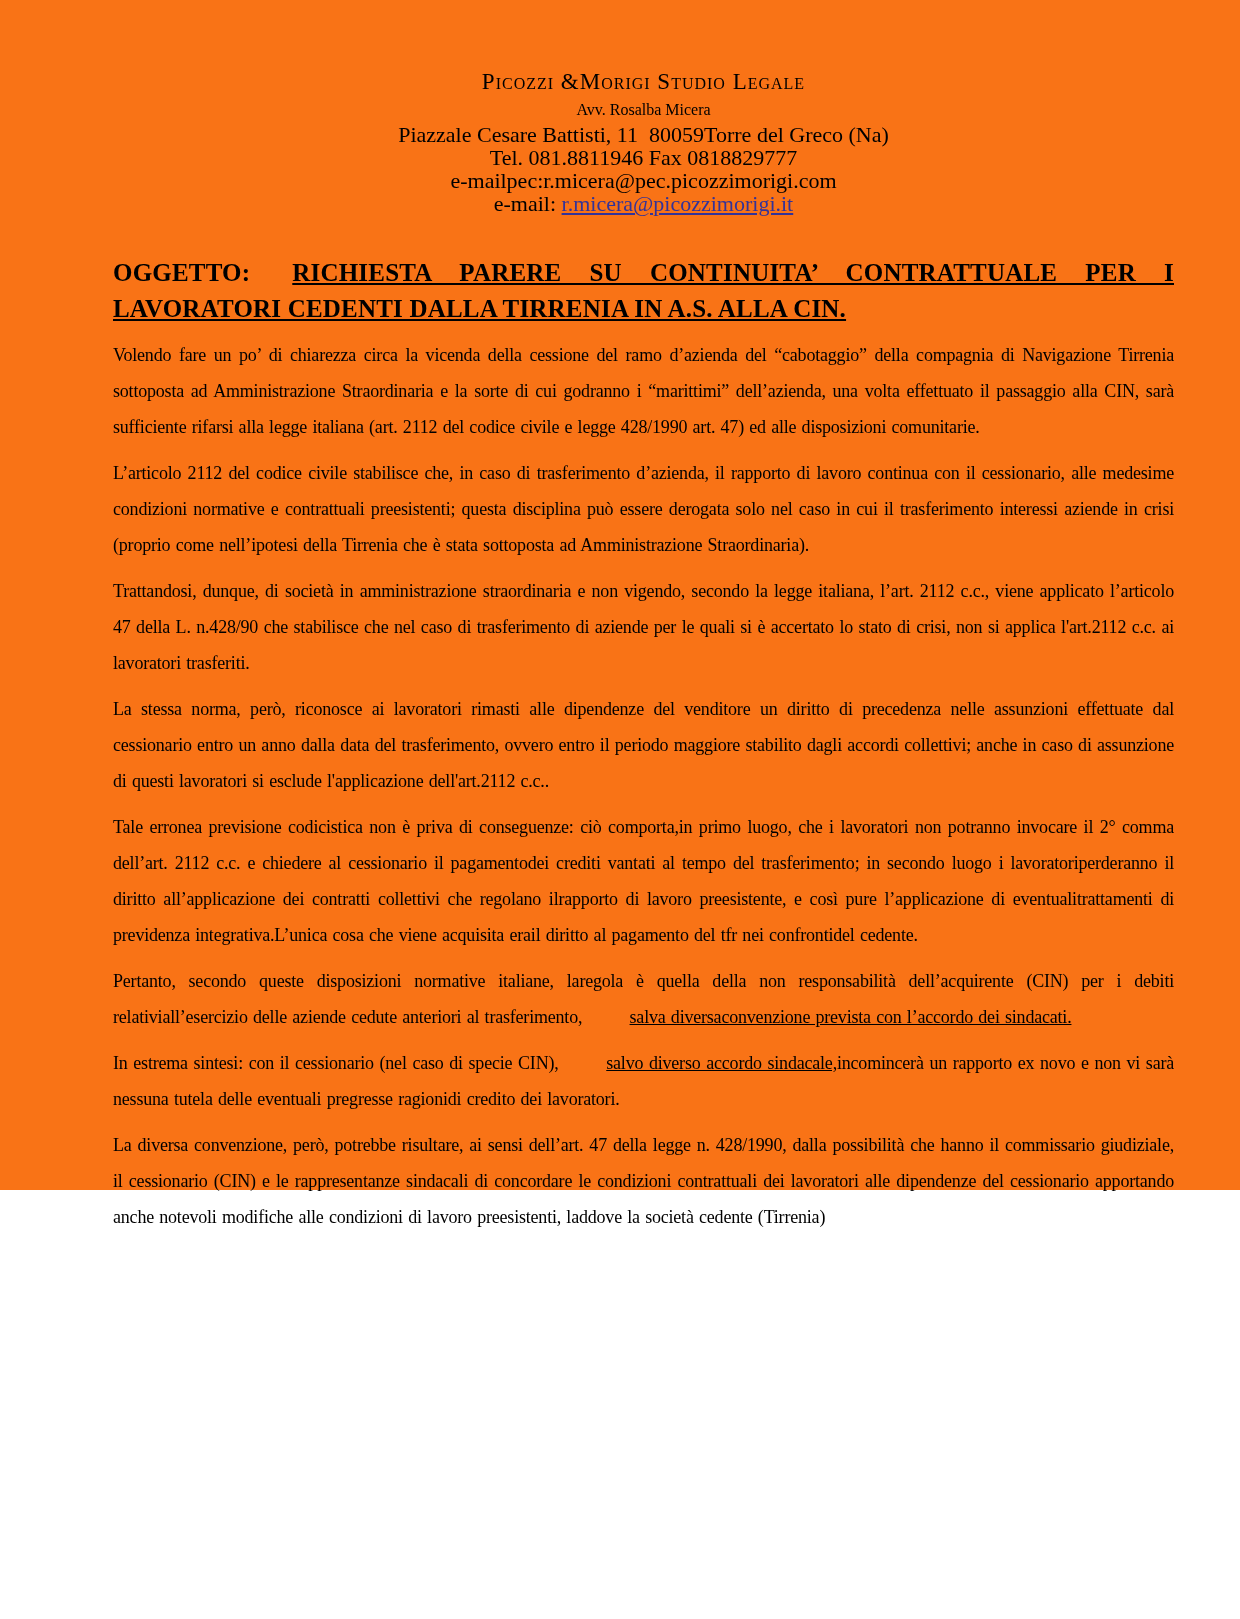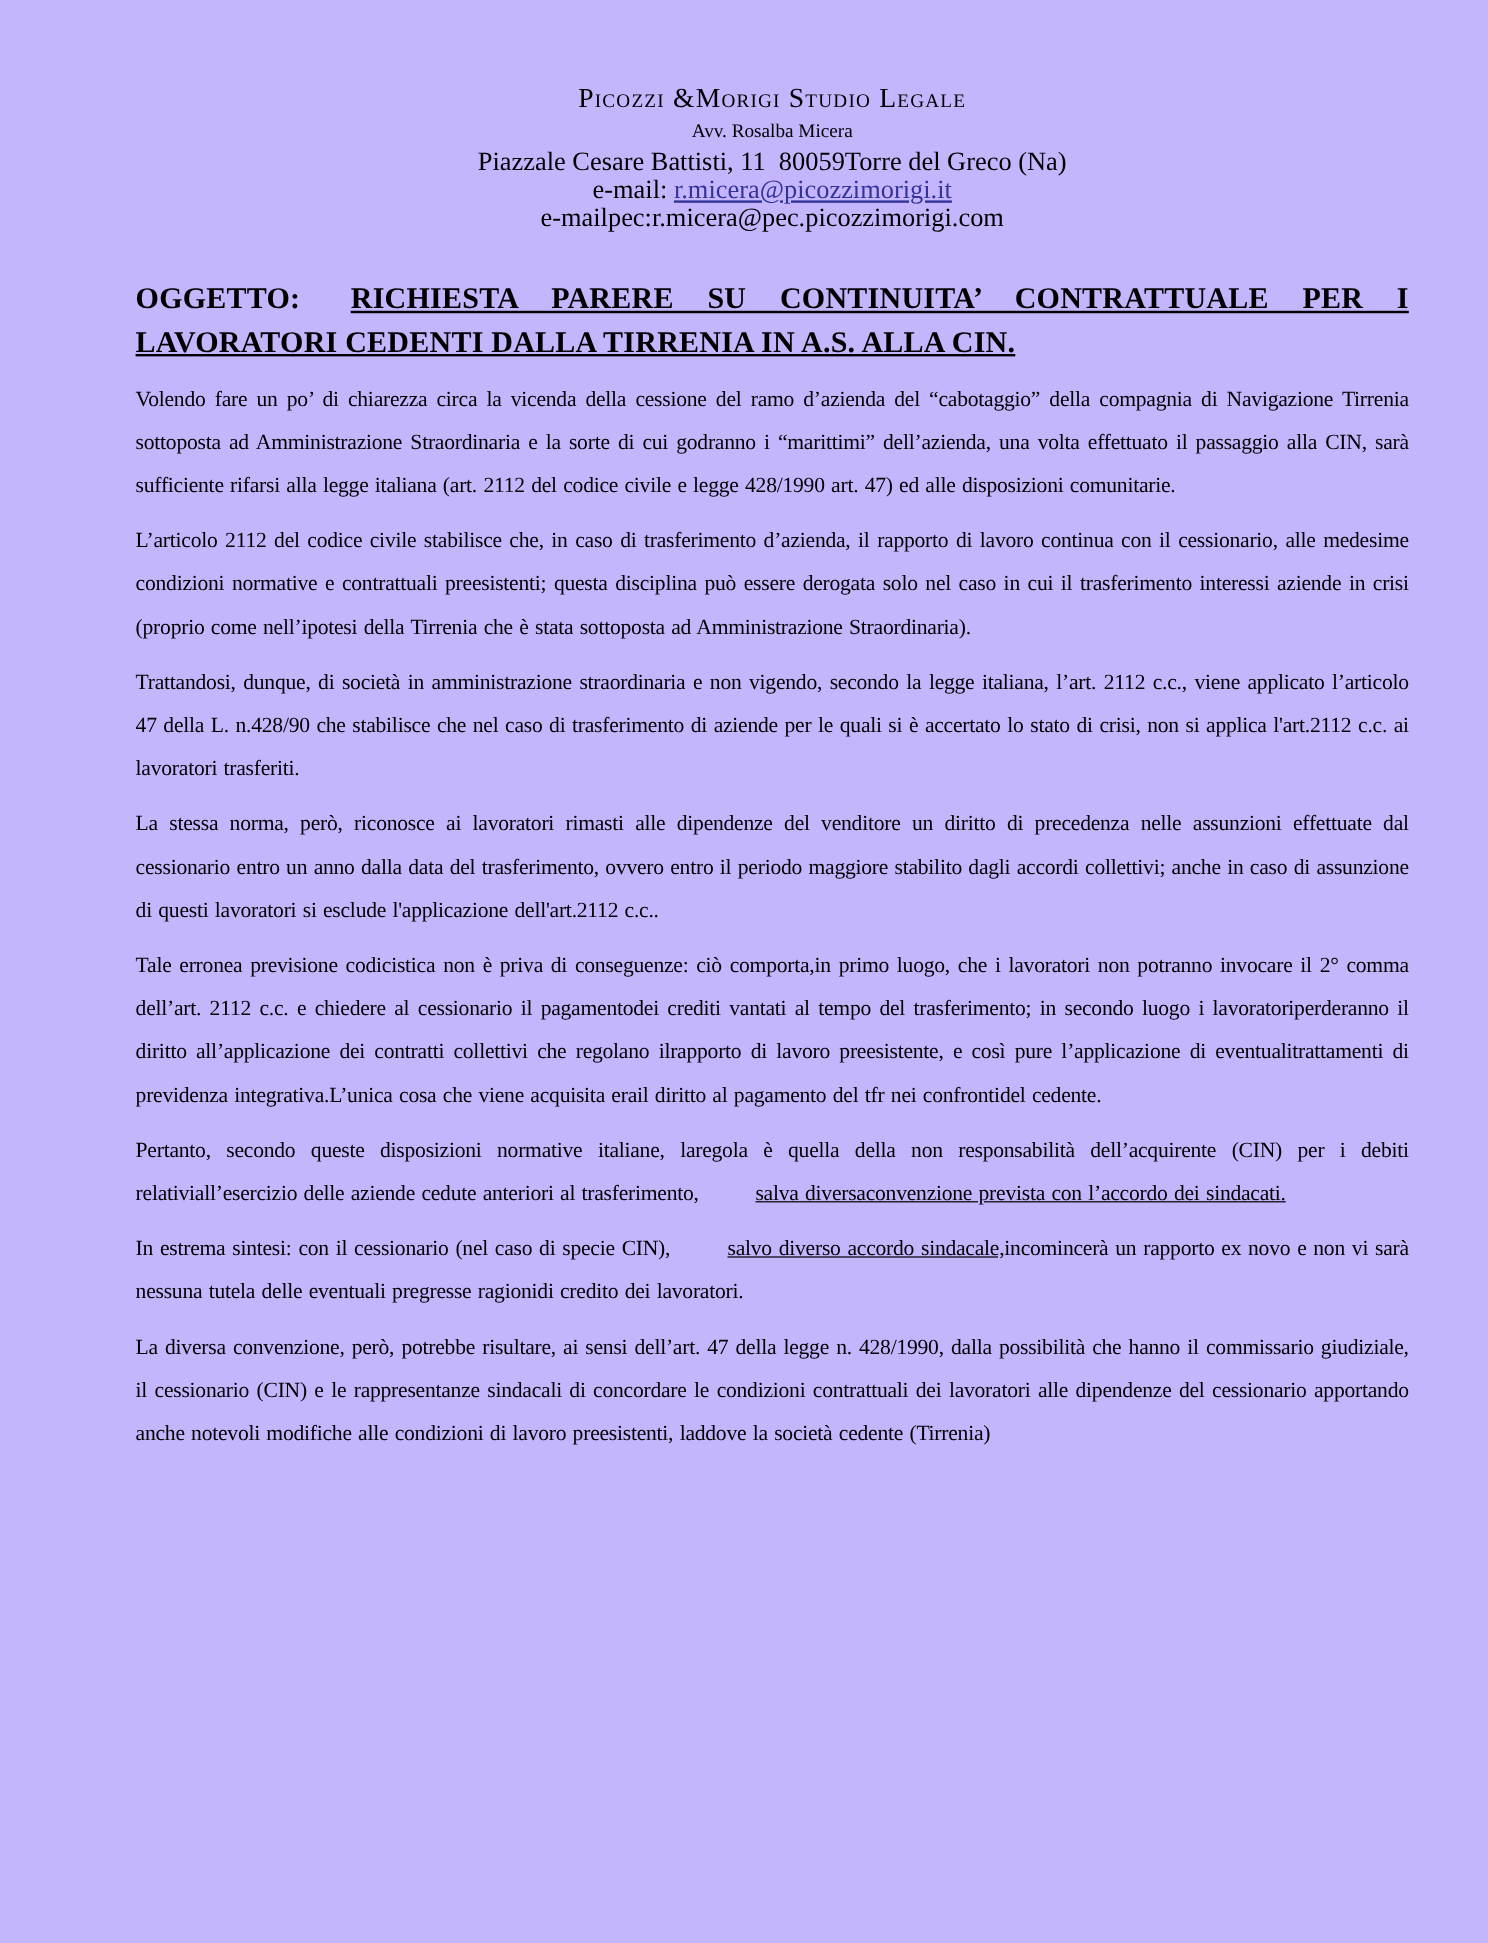--- a/index.html
+++ b/index.html
@@ -10,23 +10,23 @@
   body {
     width: 1240px;
     height: 1619px;
     overflow: hidden;
     color: #000000;
     font-family: "Liberation Serif", "DejaVu Serif", serif;
   }
   .page {
     box-sizing: border-box;
     width: 1240px;
-    height: 1619px;
+    height: 1190px;
     padding: 68px 66px 0 113px;
-    background: #c4b5fd;
+    background: #f97316;
   }
   .letterhead {
     text-align: center;
   }
   .firm {
     font-variant: small-caps;
     font-size: 23px;
     line-height: 28px;
     letter-spacing: 1px;
   }
@@ -68,22 +68,23 @@
 </style>
 </head>
 <body>
 
 <div class="page">
 
   <header class="letterhead">
     <div class="firm">Picozzi &amp;Morigi Studio Legale</div>
     <div class="lawyer">Avv. Rosalba Micera</div>
     <div class="addr">Piazzale Cesare Battisti, 11  80059Torre del Greco (Na)</div>
+    <div class="addr">Tel. 081.8811946 Fax 0818829777</div>
+    <div class="addr">e-mailpec:r.micera@pec.picozzimorigi.com</div>
     <div class="addr"><span>e-mail: </span><a class="email-link" id="email-anchor" href="#" style="color: rgb(51, 51, 153);">r.micera@picozzimorigi.it</a></div>
-    <div class="addr">e-mailpec:r.micera@pec.picozzimorigi.com</div>
   </header>
 
   <p class="subject"><span>OGGETTO:</span><span class="u">RICHIESTA PARERE SU CONTINUITA’ CONTRATTUALE PER I LAVORATORI CEDENTI DALLA TIRRENIA IN A.S. ALLA CIN.</span></p>
 
   <p class="para"><span>Volendo fare un po’ di chiarezza circa la vicenda della cessione del ramo d’azienda del “cabotaggio” della compagnia di Navigazione Tirrenia sottoposta ad Amministrazione Straordinaria e la sorte di cui godranno i “marittimi” dell’azienda, una volta effettuato il passaggio alla CIN, sarà sufficiente rifarsi alla legge italiana (art. 2112 del codice civile e legge 428/1990 art. 47) ed alle disposizioni comunitarie.</span></p>
 
   <p class="para"><span>L’articolo 2112 del codice civile stabilisce che, in caso di trasferimento d’azienda, il rapporto di lavoro continua con il cessionario, alle medesime condizioni normative e contrattuali preesistenti; questa disciplina può essere derogata solo nel caso in cui il trasferimento interessi aziende in crisi (proprio come nell’ipotesi della Tirrenia che è stata sottoposta ad Amministrazione Straordinaria).</span></p>
 
   <p class="para"><span>Trattandosi, dunque, di società in amministrazione straordinaria e non vigendo, secondo la legge italiana, l’art. 2112 c.c., viene applicato l’articolo 47 della L. n.428/90 che stabilisce che nel caso di trasferimento di aziende per le quali si è accertato lo stato di crisi, non si applica l'art.2112 c.c. ai lavoratori trasferiti.</span></p>
 

